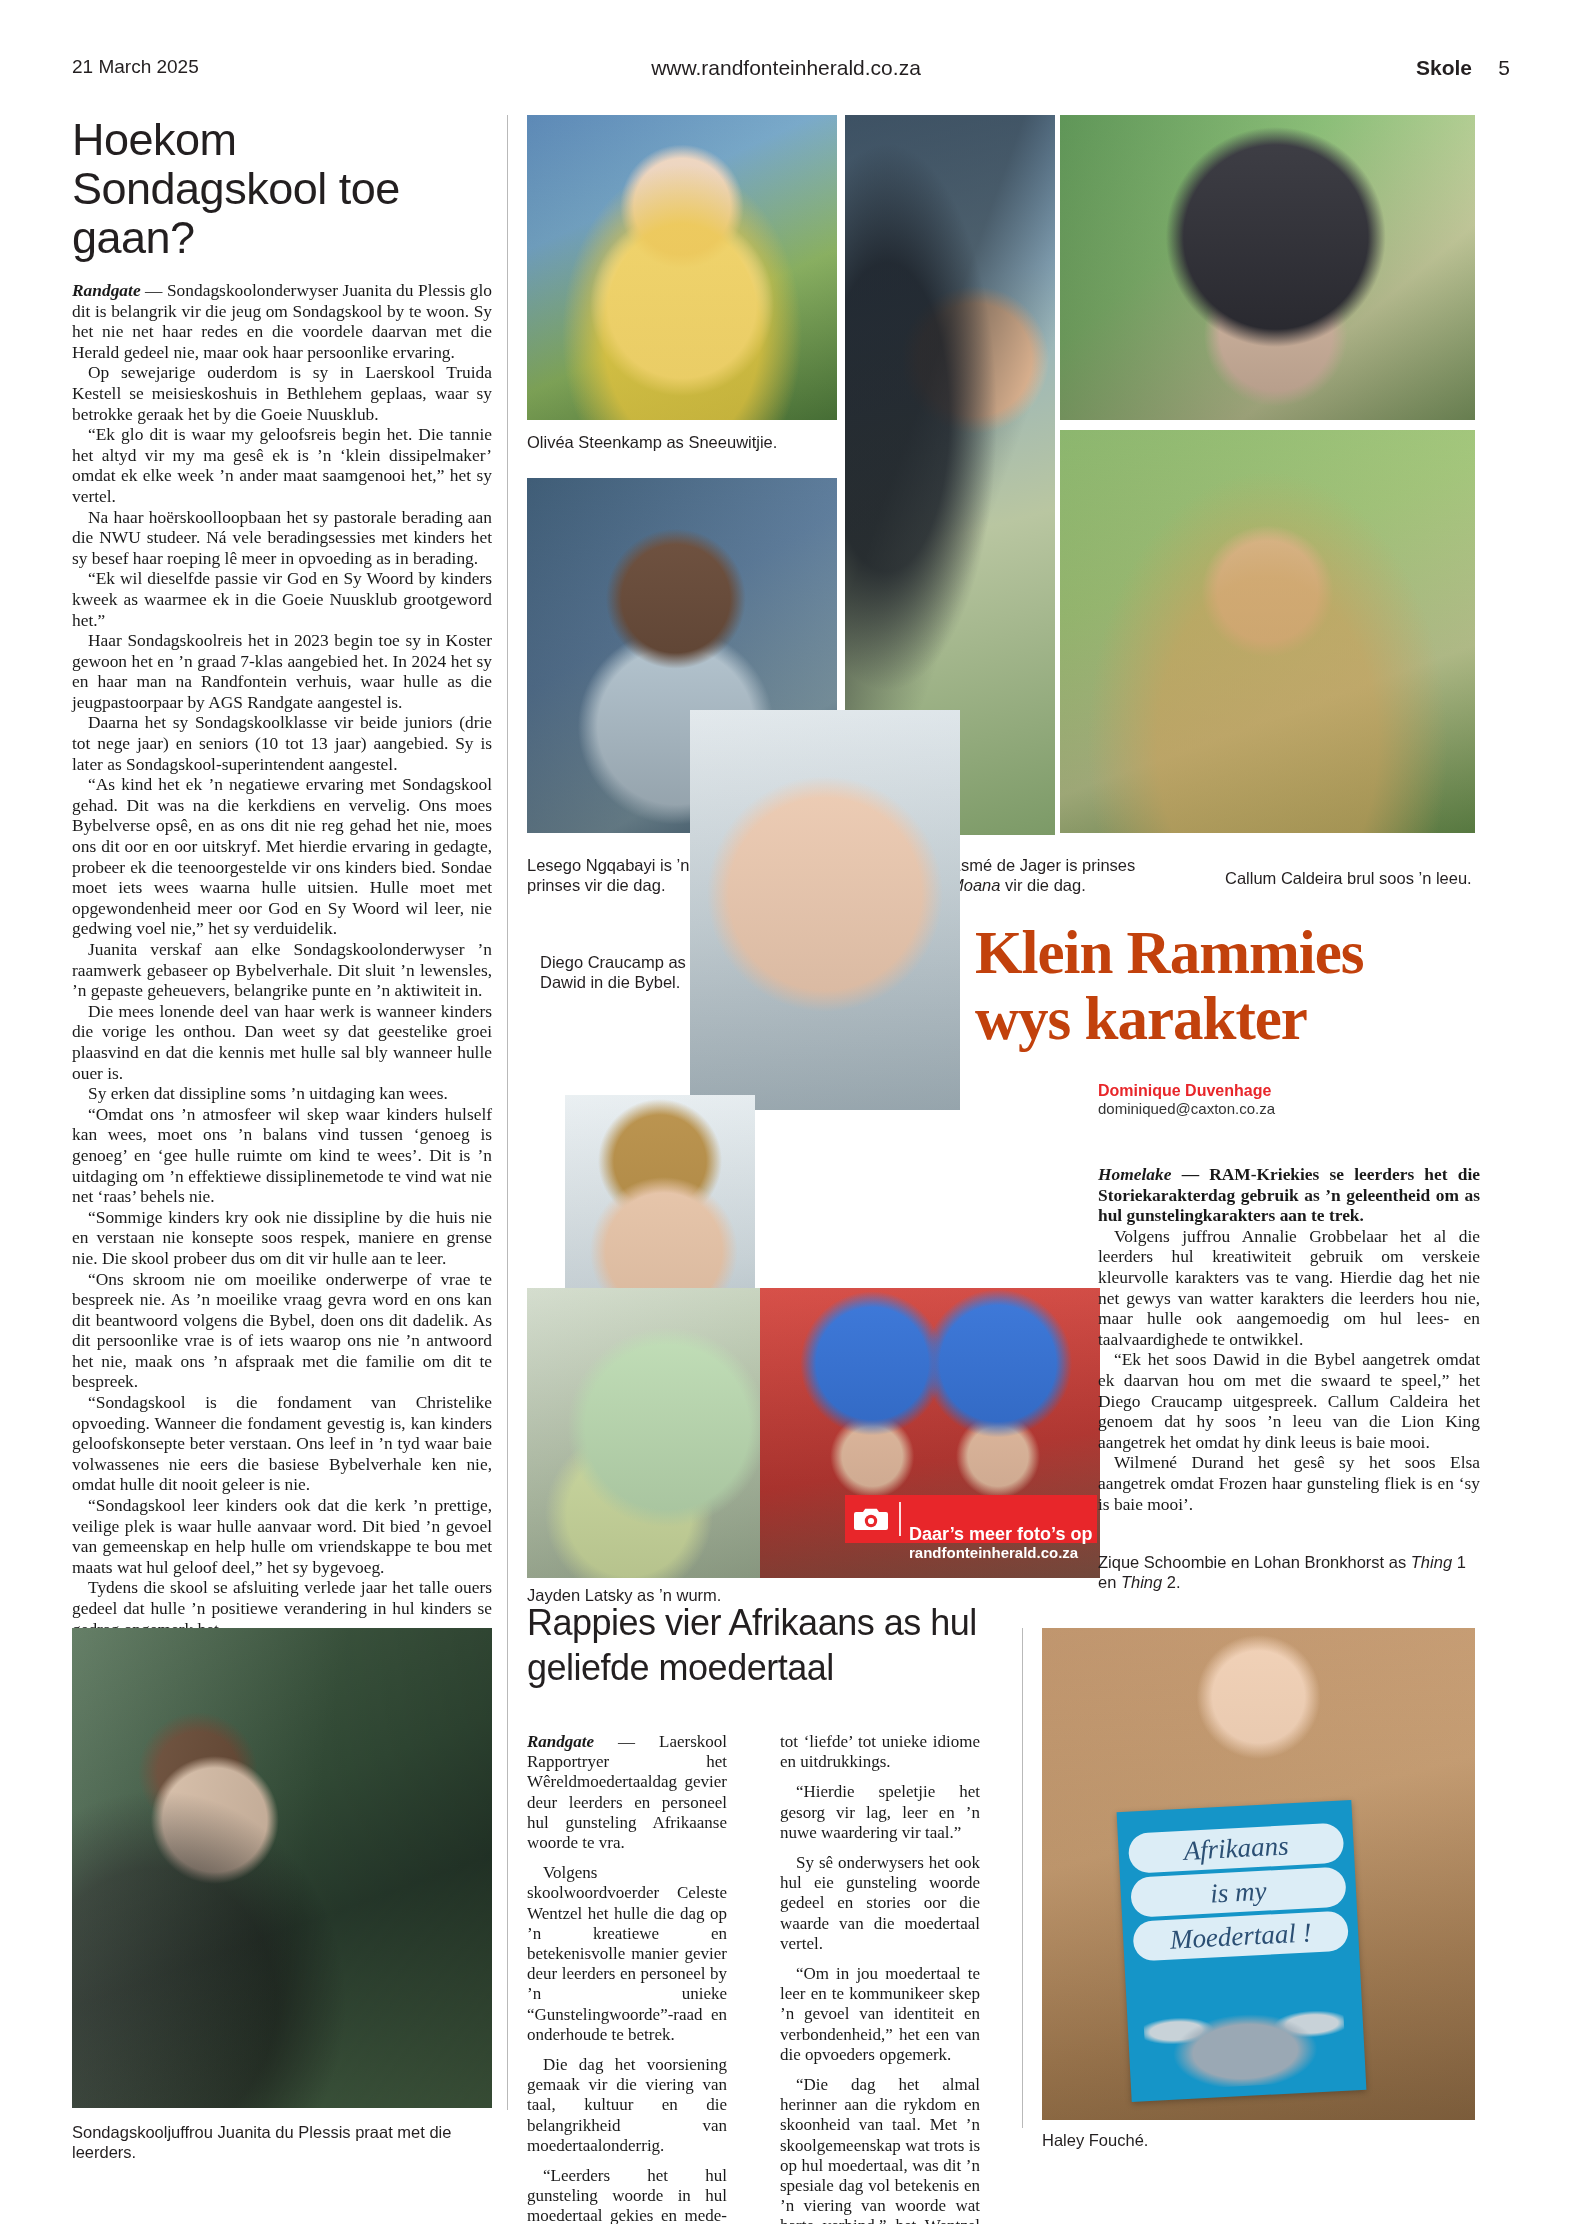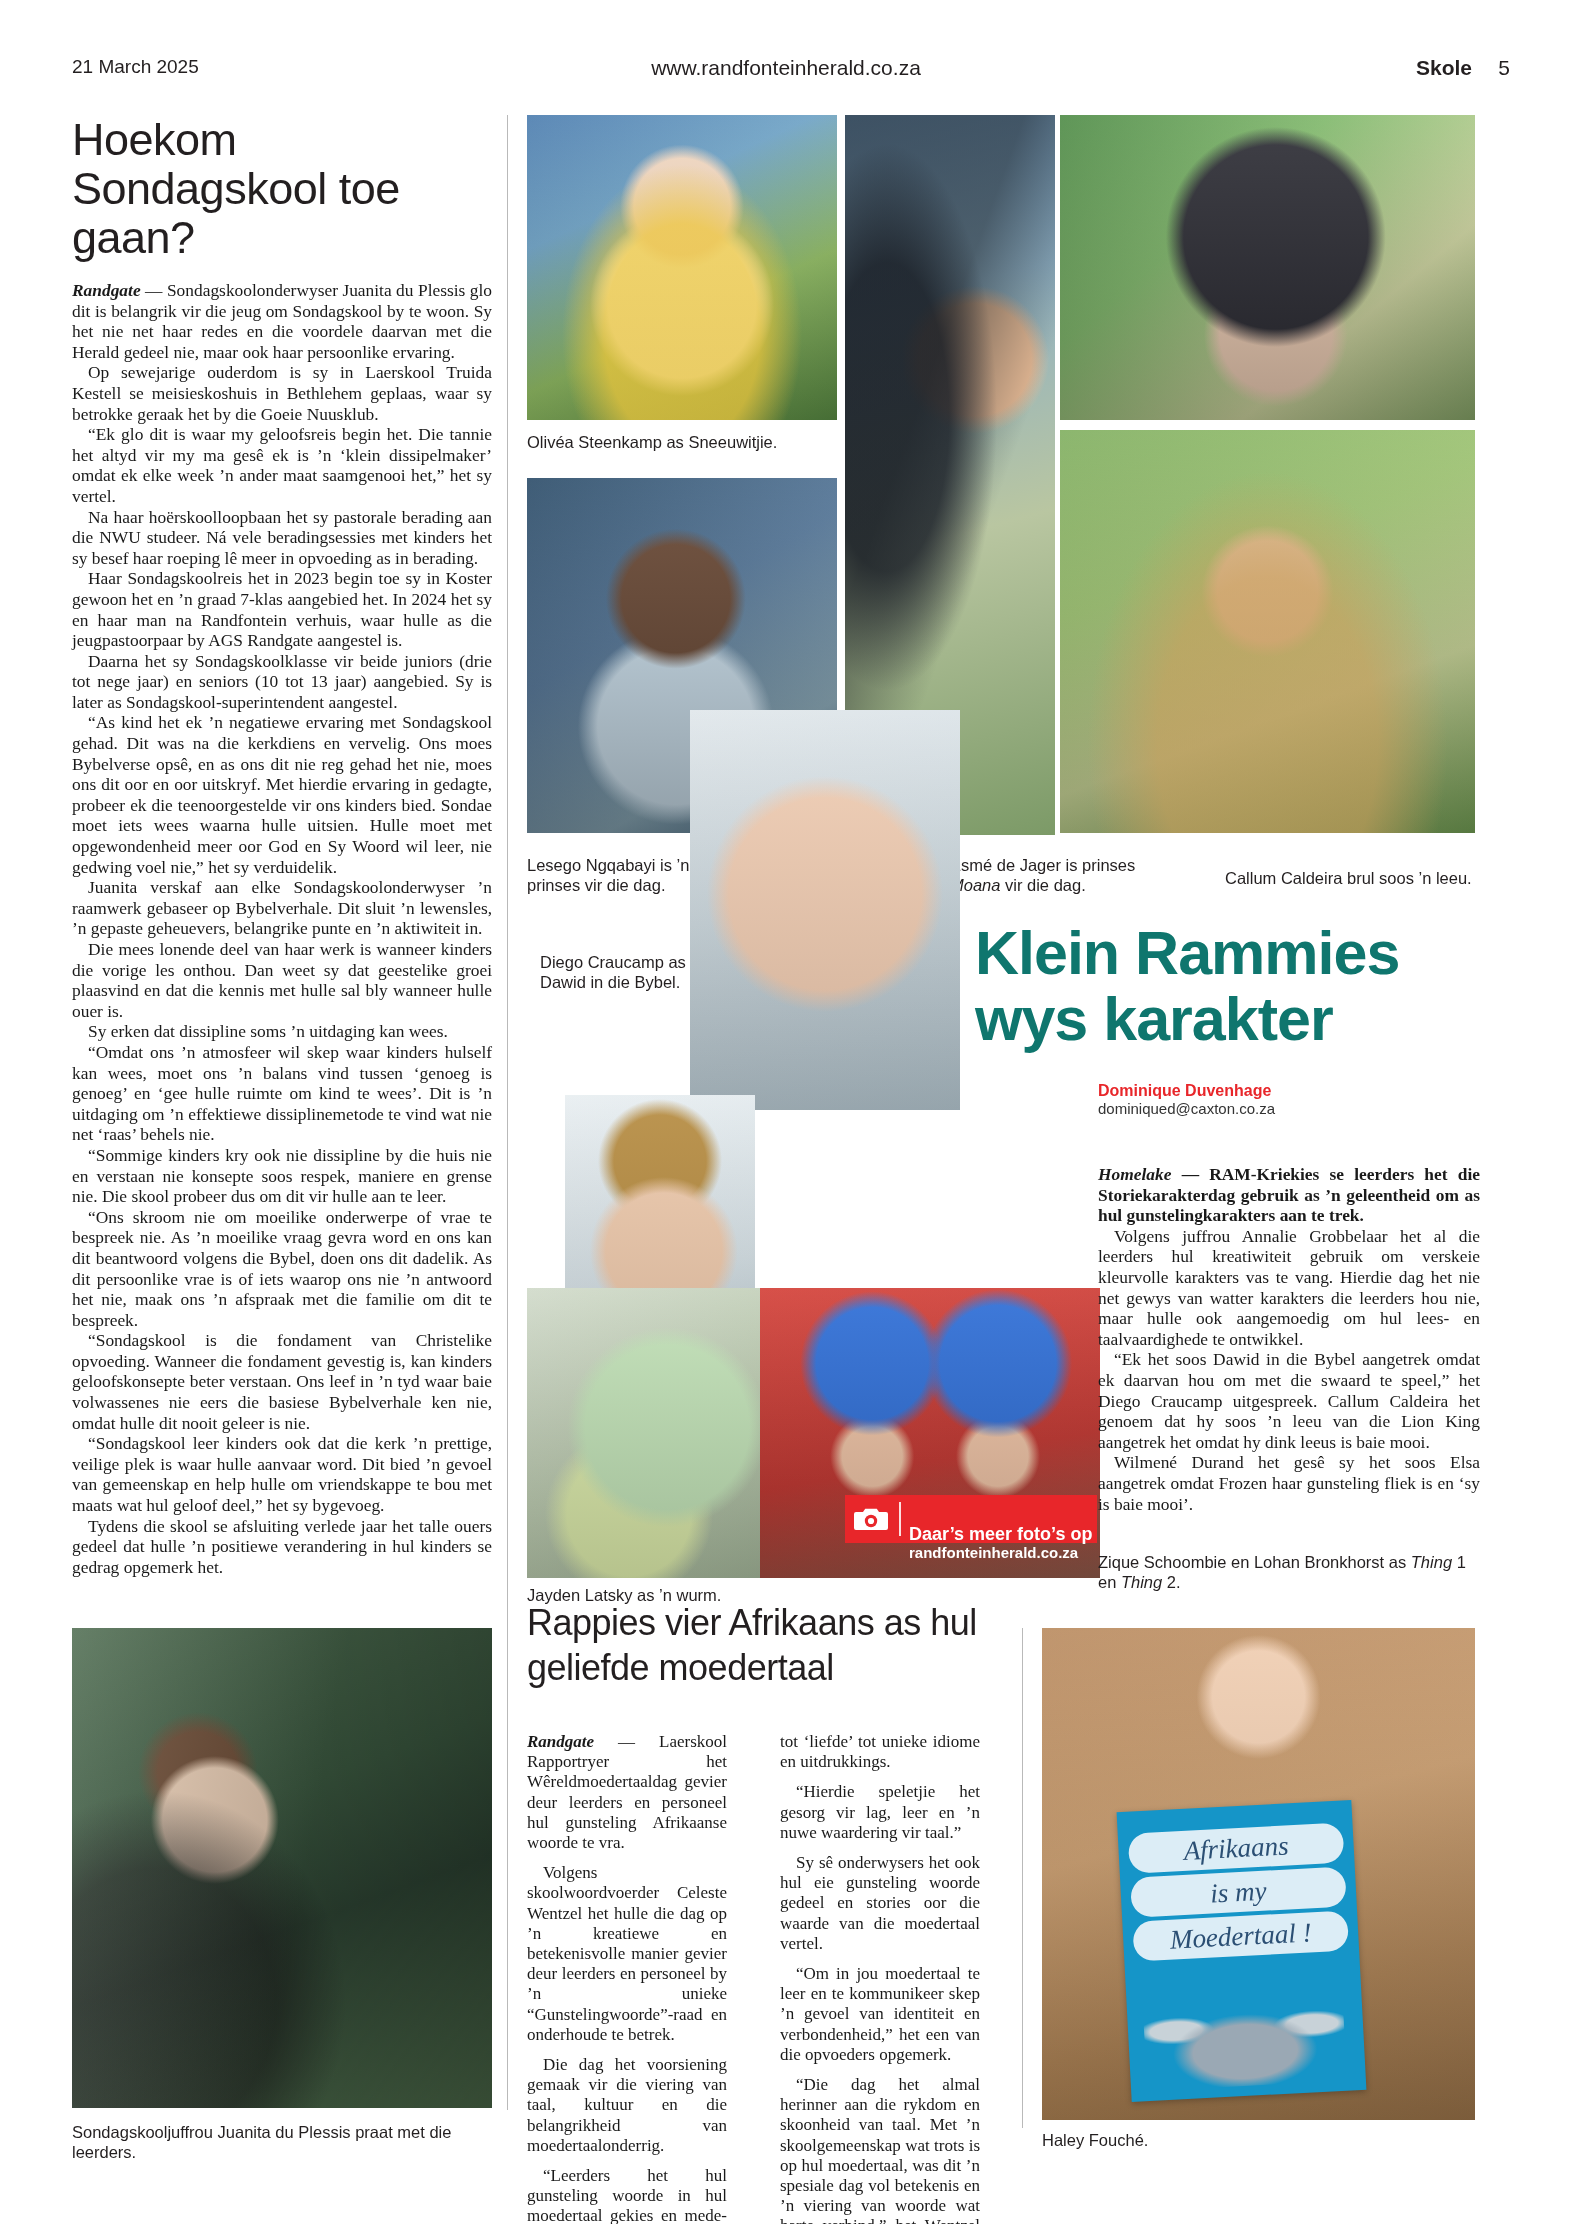--- a/index.html
+++ b/index.html
@@ -25,22 +25,22 @@
   .masthead .pageno { position: absolute; right: 62px; font-size: 21px; }
 
   
   .hl {
     font-family: "Liberation Sans", sans-serif;
     font-weight: 400;
     color: #231f20;
     letter-spacing: -0.5px;
   }
   .serif-hl {
-    font-family: Liberation Sans, sans-serif;
-    color: #0f766e;
+    font-family: Liberation Serif, serif;
+    color: #c2410c;
     letter-spacing: -1px;
   }
   p.body {
     font-family: "Liberation Serif", serif;
     font-size: 17.4px;
     line-height: 20.6px;
     text-align: justify;
     text-indent: 16px;
     hyphens: auto;
   }
@@ -116,20 +116,21 @@
   <span class="pageno">5</span>
 </div>
 
 <div id="col1">
   <h1 class="hl">Hoekom Sondagskool toe gaan?</h1>
 
   <p class="body first"><span class="loc">Randgate</span> — <span>Sondagskoolonderwyser Juanita du Plessis glo dit is belangrik vir die jeug om Sondagskool by te woon. Sy het nie net haar redes en die voordele daarvan met die Herald gedeel nie, maar ook haar persoonlike ervaring.</span></p>
   <p class="body">Op sewejarige ouderdom is sy in Laerskool Truida Kestell se meisieskoshuis in Bethlehem geplaas, waar sy betrokke geraak het by die Goeie Nuusklub.</p>
   <p class="body">“Ek glo dit is waar my geloofsreis begin het. Die tannie het altyd vir my ma gesê ek is ’n ‘klein dissipelmaker’ omdat ek elke week ’n ander maat saamgenooi het,” het sy vertel.</p>
   <p class="body">Na haar hoërskoolloopbaan het sy pastorale berading aan die NWU studeer. Ná vele beradingsessies met kinders het sy besef haar roeping lê meer in opvoeding as in berading.</p>
+  <p class="body">“Ek wil dieselfde passie vir God en Sy Woord by kinders kweek as waarmee ek in die Goeie Nuusklub grootgeword het.”</p>
   <p class="body">Haar Sondagskoolreis het in 2023 begin toe sy in Koster gewoon het en ’n graad 7-klas aangebied het. In 2024 het sy en haar man na Randfontein verhuis, waar hulle as die jeugpastoorpaar by AGS Randgate aangestel is.</p>
   <p class="body">Daarna het sy Sondagskoolklasse vir beide juniors (drie tot nege jaar) en seniors (10 tot 13 jaar) aangebied. Sy is later as Sondagskool-superintendent aangestel.</p>
   <p class="body">“As kind het ek ’n negatiewe ervaring met Sondagskool gehad. Dit was na die kerkdiens en vervelig. Ons moes Bybelverse opsê, en as ons dit nie reg gehad het nie, moes ons dit oor en oor uitskryf. Met hierdie ervaring in gedagte, probeer ek die teenoorgestelde vir ons kinders bied. Sondae moet iets wees waarna hulle uitsien. Hulle moet met opgewondenheid meer oor God en Sy Woord wil leer, nie gedwing voel nie,” het sy verduidelik.</p>
   <p class="body">Juanita verskaf aan elke Sondagskoolonderwyser ’n raamwerk gebaseer op Bybelverhale. Dit sluit ’n lewensles, ’n gepaste geheuevers, belangrike punte en ’n aktiwiteit in.</p>
   <p class="body">Die mees lonende deel van haar werk is wanneer kinders die vorige les onthou. Dan weet sy dat geestelike groei plaasvind en dat die kennis met hulle sal bly wanneer hulle ouer is.</p>
   <p class="body">Sy erken dat dissipline soms ’n uitdaging kan wees.</p>
   <p class="body">“Omdat ons ’n atmosfeer wil skep waar kinders hulself kan wees, moet ons ’n balans vind tussen ‘genoeg is genoeg’ en ‘gee hulle ruimte om kind te wees’. Dit is ’n uitdaging om ’n effektiewe dissiplinemetode te vind wat nie net ‘raas’ behels nie.</p>
   <p class="body">“Sommige kinders kry ook nie dissipline by die huis nie en verstaan nie konsepte soos respek, maniere en grense nie. Die skool probeer dus om dit vir hulle aan te leer.</p>
   <p class="body">“Ons skroom nie om moeilike onderwerpe of vrae te bespreek nie. As ’n moeilike vraag gevra word en ons kan dit beantwoord volgens die Bybel, doen ons dit dadelik. As dit persoonlike vrae is of iets waarop ons nie ’n antwoord het nie, maak ons ’n afspraak met die familie om dit te bespreek.</p>
   <p class="body">“Sondagskool is die fondament van Christelike opvoeding. Wanneer die fondament gevestig is, kan kinders geloofskonsepte beter verstaan. Ons leef in ’n tyd waar baie volwassenes nie eers die basiese Bybelverhale ken nie, omdat hulle dit nooit geleer is nie.</p>

